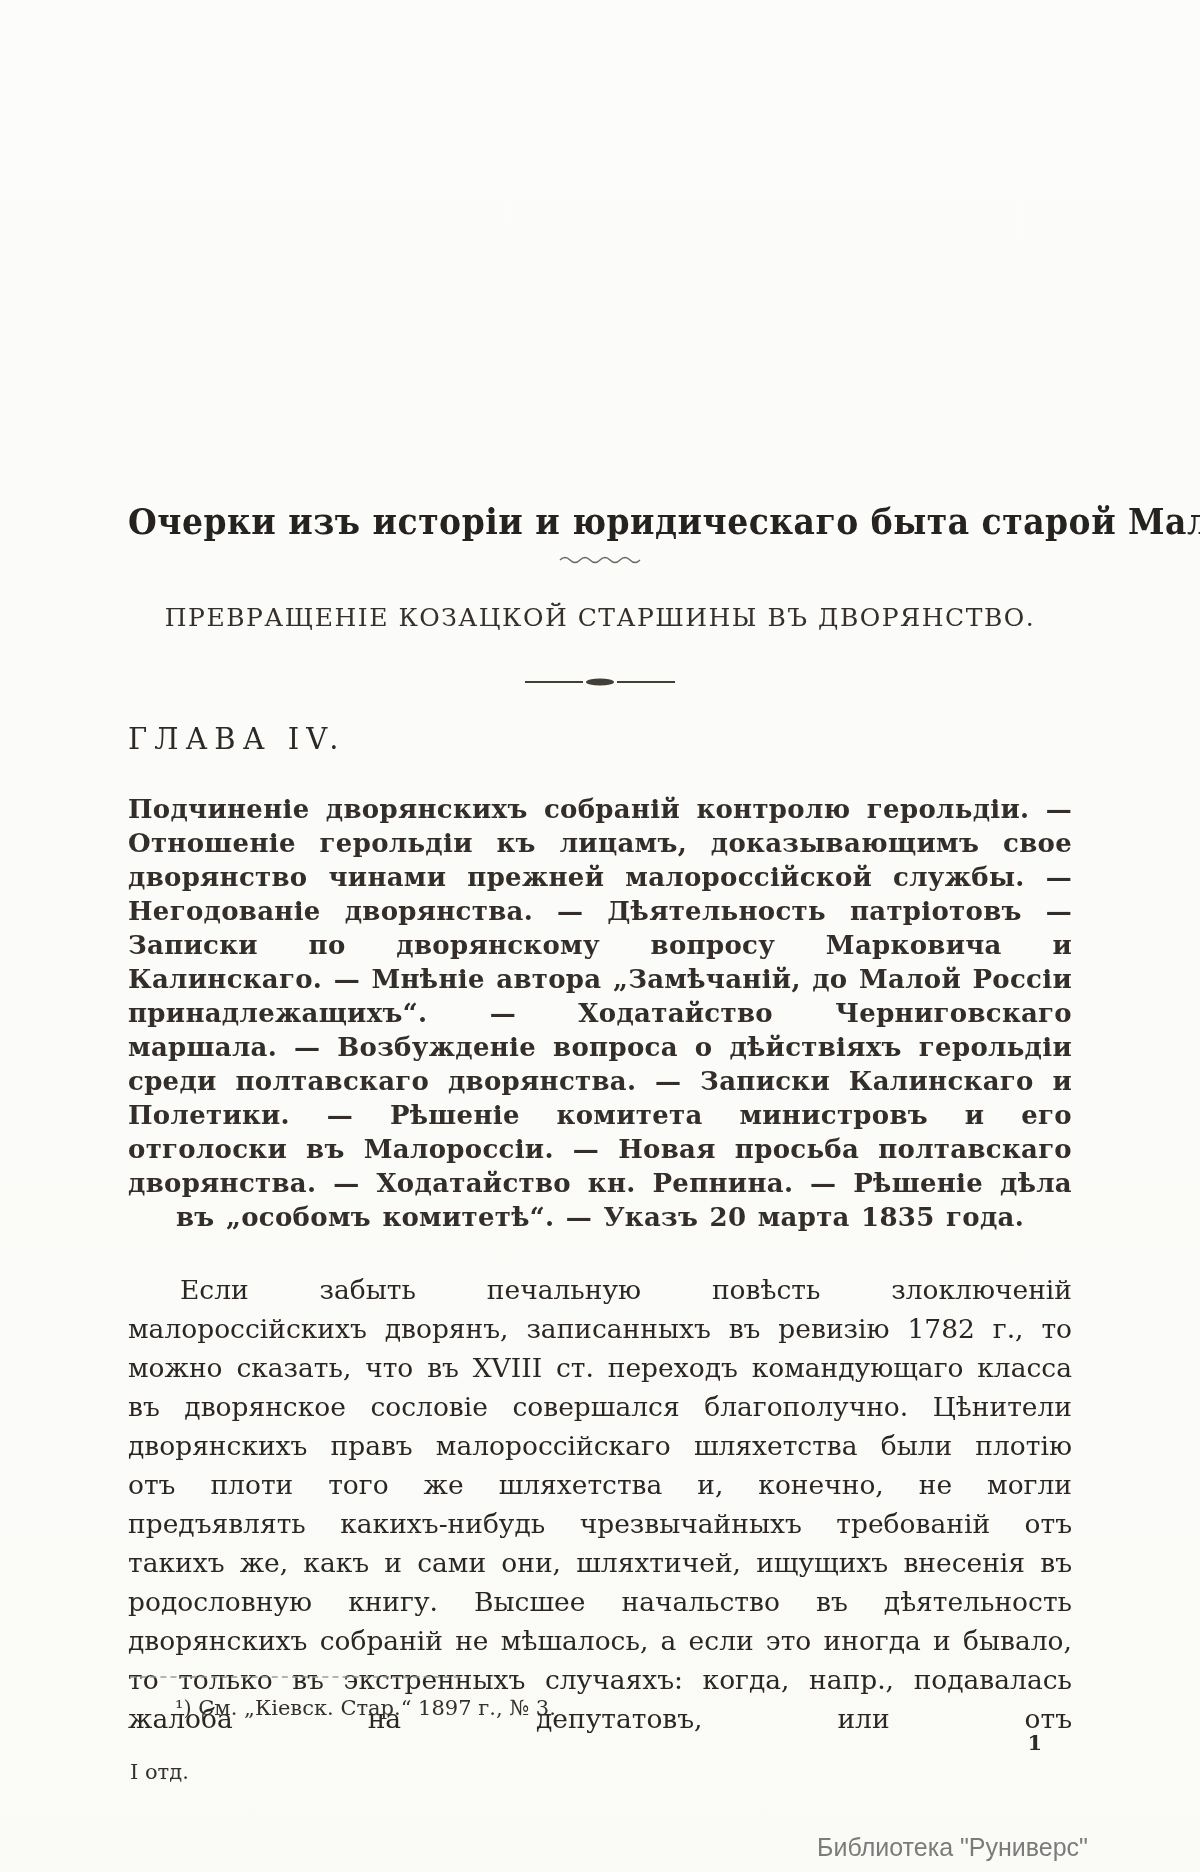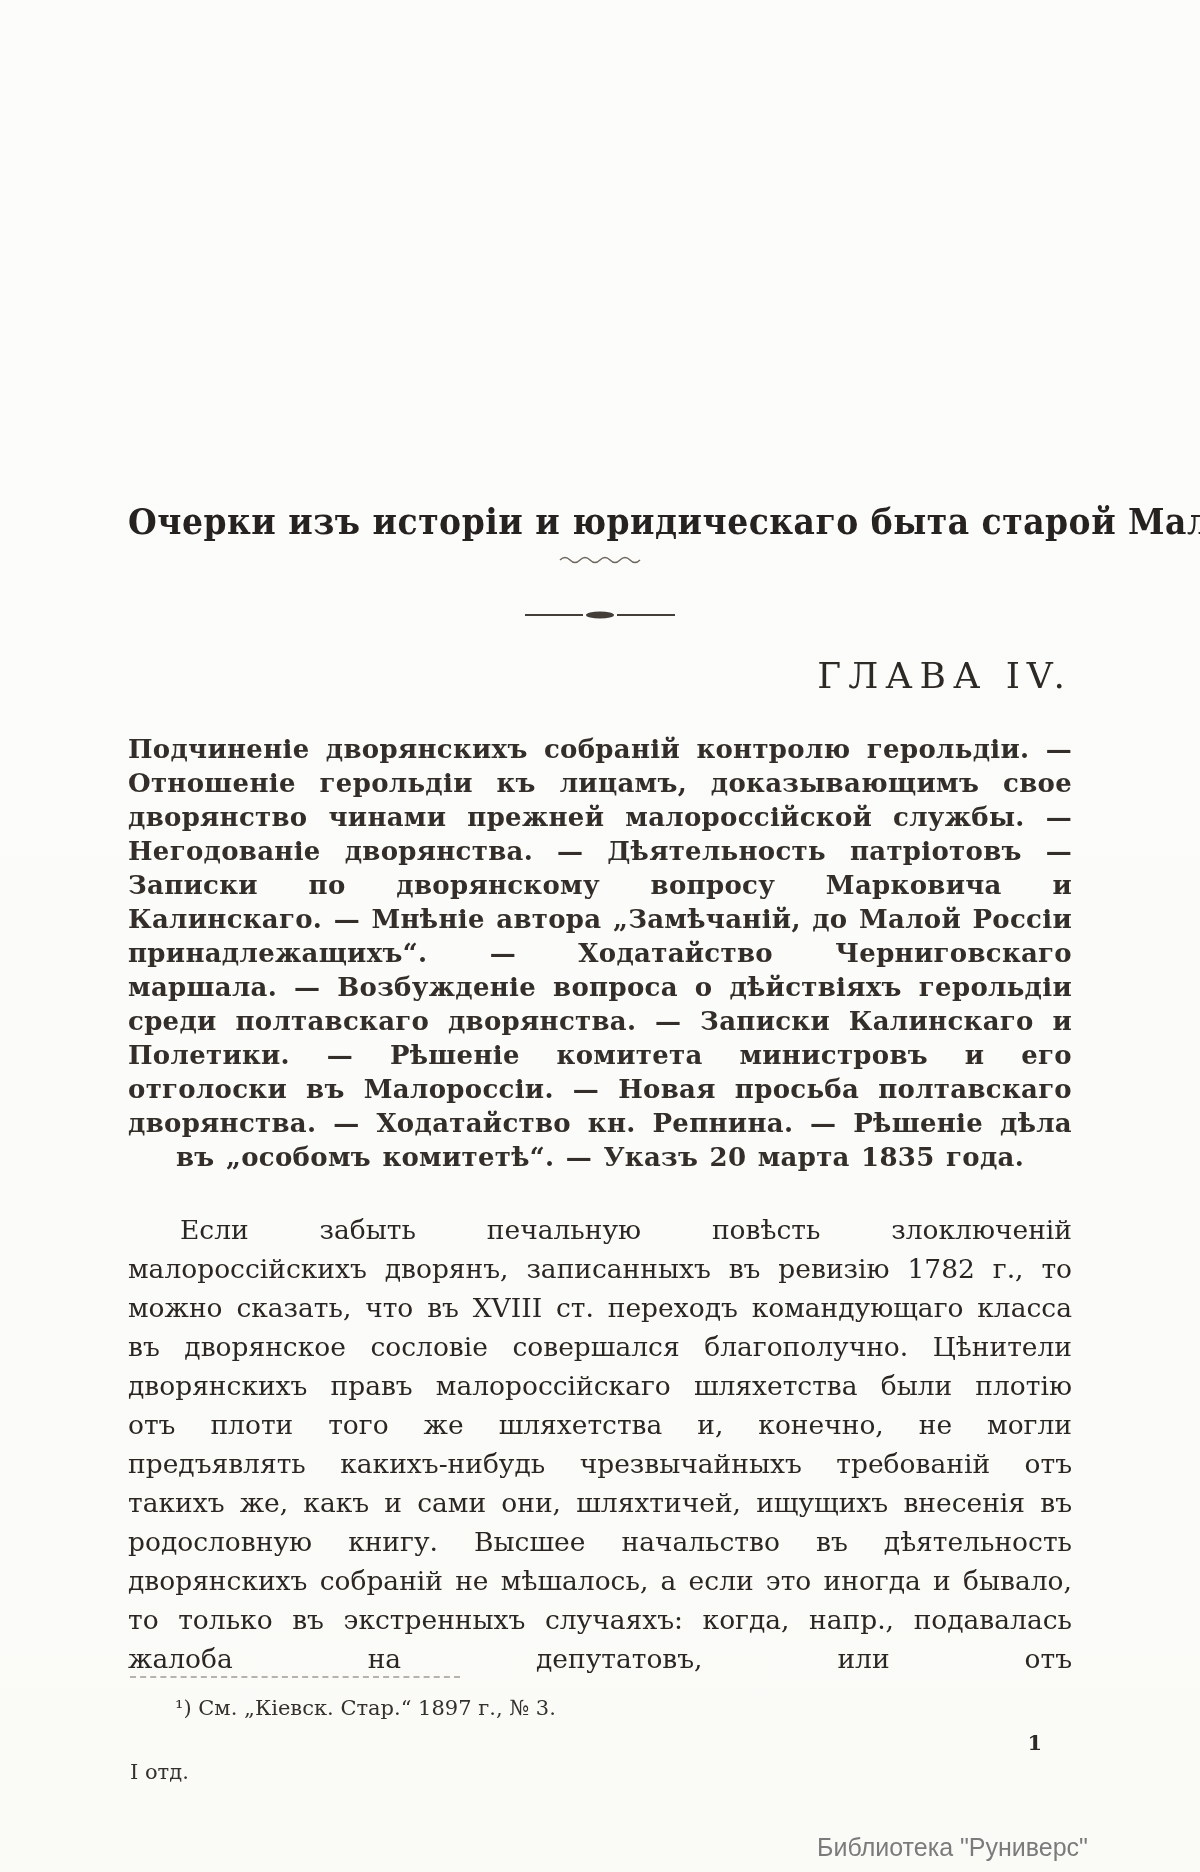--- a/index.html
+++ b/index.html
@@ -47,22 +47,22 @@
     margin-top: 38px;
     color: #35302b;
     white-space: nowrap;
   }
   .divider {
     text-align: center;
     margin-top: 44px;
     line-height: 0;
   }
   .chapter {
-    text-align: right;
-    font-size: 36px;
+    text-align: left;
+    font-size: 29px;
     letter-spacing: 7px;
     margin-top: 34px;
     color: #2d2925;
   }
   .summary {
     margin-top: 36px;
     font-size: 26px;
     font-weight: bold;
     line-height: 34px;
     text-align: justify;
@@ -129,20 +129,21 @@
   <div class="content">
 
     <div class="book-title">Очерки изъ исторіи и юридическаго быта старой Малороссіи.</div>
 
     <div class="title-flourish">
       <svg class="ornament-svg" width="84" height="10" viewBox="0 0 84 10">
         <path d="M2 5 q5 -5 10 0 t10 0 t10 0 t10 0 t10 0 t10 0 t10 0 t10 0" stroke="#6b655e" stroke-width="1.4" fill="none"></path>
       </svg>
     </div>
 
+    <div class="subtitle">ПРЕВРАЩЕНІЕ КОЗАЦКОЙ СТАРШИНЫ ВЪ ДВОРЯНСТВО.</div>
 
     <div class="divider">
       <svg class="ornament-svg" width="150" height="12" viewBox="0 0 150 12">
         <line x1="0" y1="6" x2="58" y2="6" stroke="#433e38" stroke-width="2"></line>
         <ellipse cx="75" cy="6" rx="14" ry="3.6" fill="#433e38"></ellipse>
         <line x1="92" y1="6" x2="150" y2="6" stroke="#433e38" stroke-width="2"></line>
       </svg>
     </div>
 
     <div class="chapter">ГЛАВА IV.</div>

